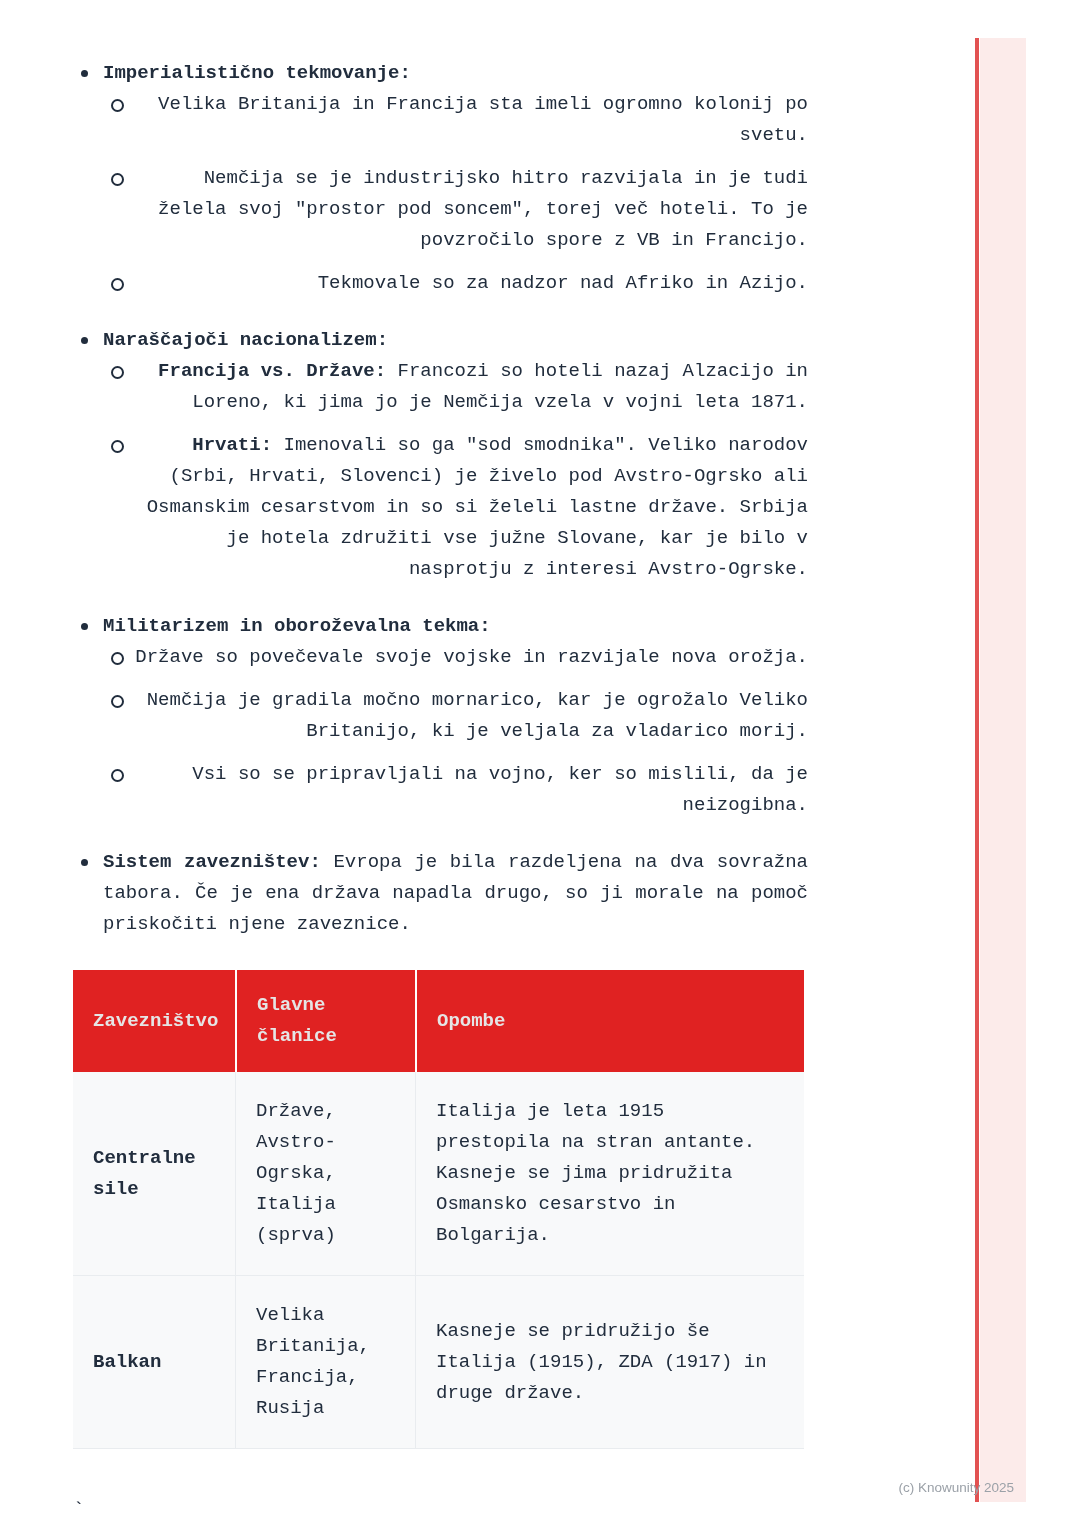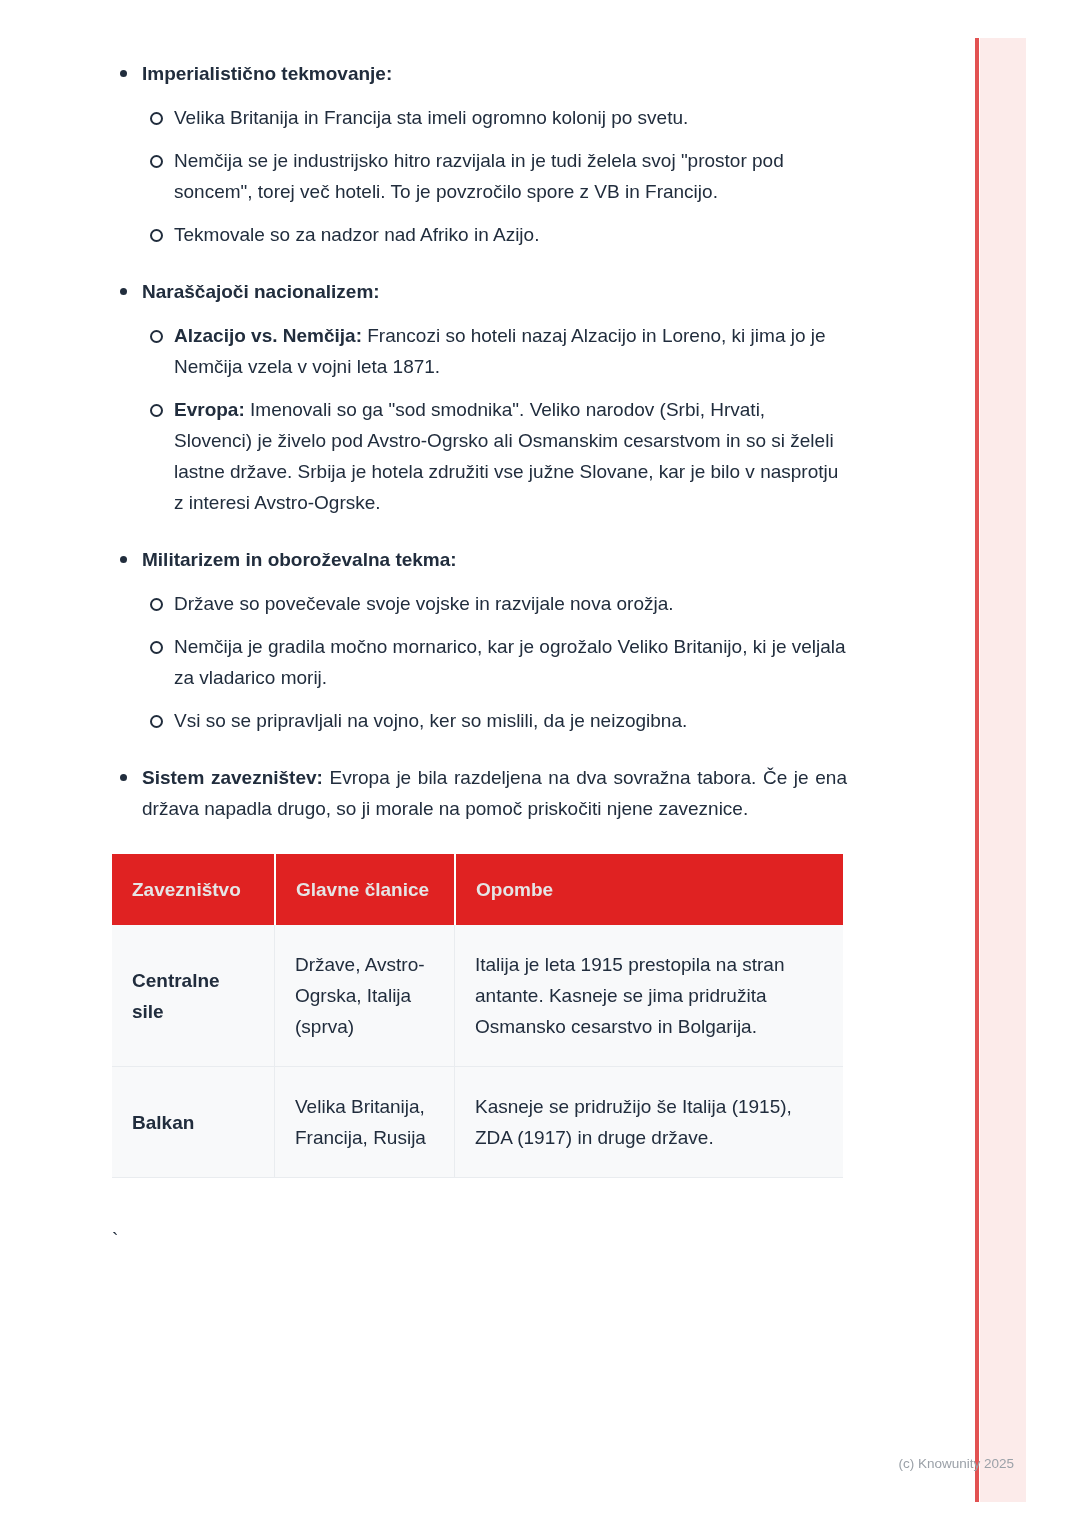--- a/index.html
+++ b/index.html
@@ -19,33 +19,34 @@
     position:absolute; top:38px; bottom:26px; right:101px; width:4px;
     background:#e25252; z-index:0;
   }
   .stripe-band {
     position:absolute; top:38px; bottom:26px; right:54px; width:46px;
     background:#fcebea; z-index:0;
   }
 
   .content {
     position:relative;
-    padding:58px 0 0 112px;
+    padding:58px 0 0 73px;
     width:830px;
     z-index:1;
+    font-family:Liberation Mono, monospace;
   }
 
   ul { list-style:none; }
   .l1 { width:735px; }
   .l1 > li { position:relative; padding-left:30px; margin-bottom:26px; }
   .l1 > li::before {
     content:""; position:absolute; left:8px; top:12px;
     width:7px; height:7px; border-radius:50%; background:#212d3d;
   }
-  .l2 { margin-top:13px; }
+  .l2 { margin-top:0;text-align:right; }
   .l2 > li { position:relative; padding-left:32px; margin-bottom:12px; }
   .l2 > li::before {
     content:""; position:absolute; left:8px; top:10px;
     width:9px; height:9px; border-radius:50%;
     border:2px solid #212d3d; background:transparent;
   }
 
   .sec-title { font-weight:bold; }
   .b { font-weight:bold; }
   .justify { text-align:justify; }
@@ -61,21 +62,21 @@
   .tbody { border-bottom:1px solid #e9ecef; }
   .trow { display:flex; background:#f8f9fa; }
   .trow + .trow { border-top:1px solid #e9ecef; }
   .td { padding:24px 20px; display:flex; flex-direction:column; justify-content:center; }
   .td + .td { border-left:1px solid #e9ecef; }
   .td.c1 { font-weight:bold; }
 
   .stray { margin-top:46px; font-size:19px; }
 
   .footer {
-    position:absolute; right:66px; bottom:56px;
+    position:absolute; right:66px; bottom:32px;
     color:#9ba1a8; font-size:13.5px; line-height:16px; z-index:2;
   }
 </style>
 </head>
 <body>
 
 <div class="stripe-line"></div>
 <div class="stripe-band"></div>
 
 <div class="content">
@@ -94,25 +95,25 @@
         <li>
           <span>Tekmovale so za nadzor nad Afriko in Azijo.</span>
         </li>
       </ul>
     </li>
 
     <li>
       <div class="sec-title">Naraščajoči nacionalizem:</div>
       <ul class="l2">
         <li>
-          <span class="b">Alzacijo vs. Nemčija:</span>
+          <span class="b">Francija vs. Države:</span>
           <span>Francozi so hoteli nazaj Alzacijo in Loreno, ki jima jo je Nemčija vzela v vojni leta 1871.</span>
         </li>
         <li>
-          <span class="b">Evropa:</span>
+          <span class="b">Hrvati:</span>
           <span>Imenovali so ga "sod smodnika". Veliko narodov (Srbi, Hrvati, Slovenci) je živelo pod Avstro-Ogrsko ali Osmanskim cesarstvom in so si želeli lastne države. Srbija je hotela združiti vse južne Slovane, kar je bilo v nasprotju z interesi Avstro-Ogrske.</span>
         </li>
       </ul>
     </li>
 
     <li>
       <div class="sec-title">Militarizem in oboroževalna tekma:</div>
       <ul class="l2">
         <li>
           <span>Države so povečevale svoje vojske in razvijale nova orožja.</span>

